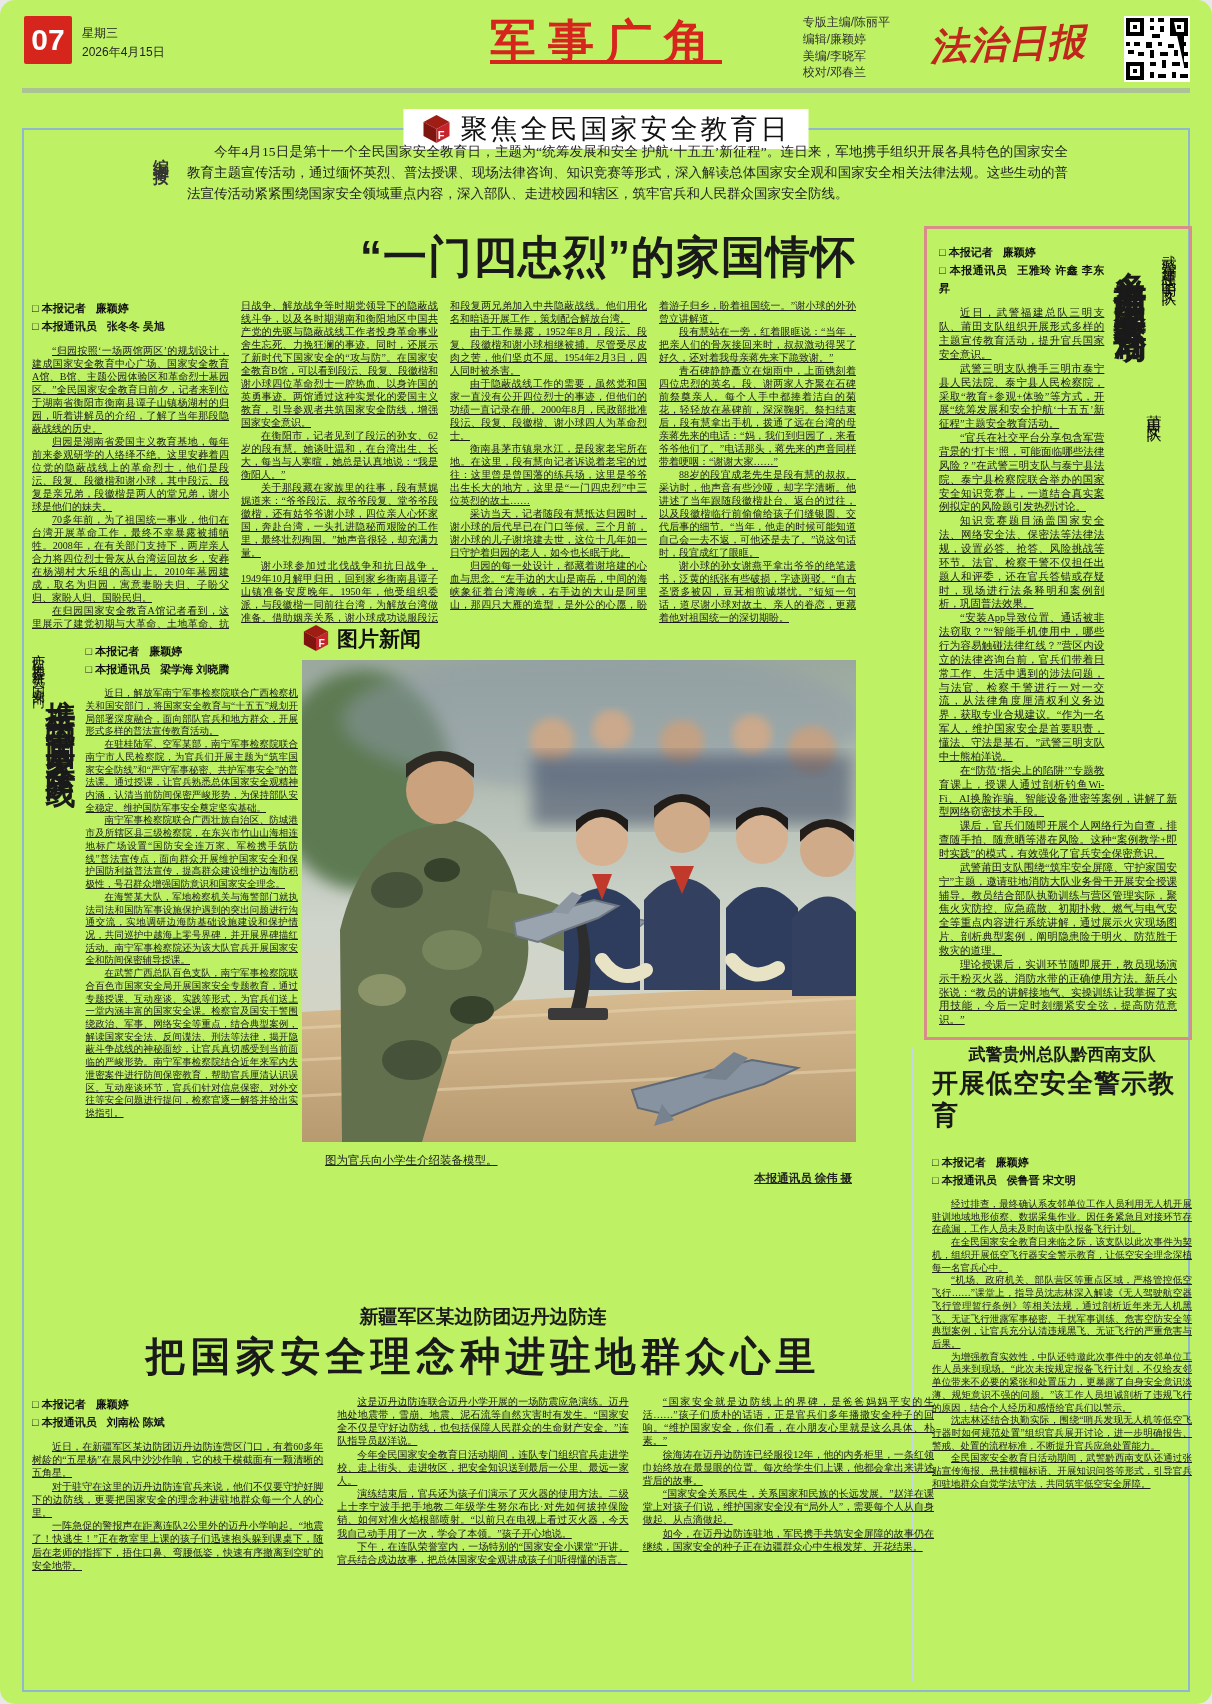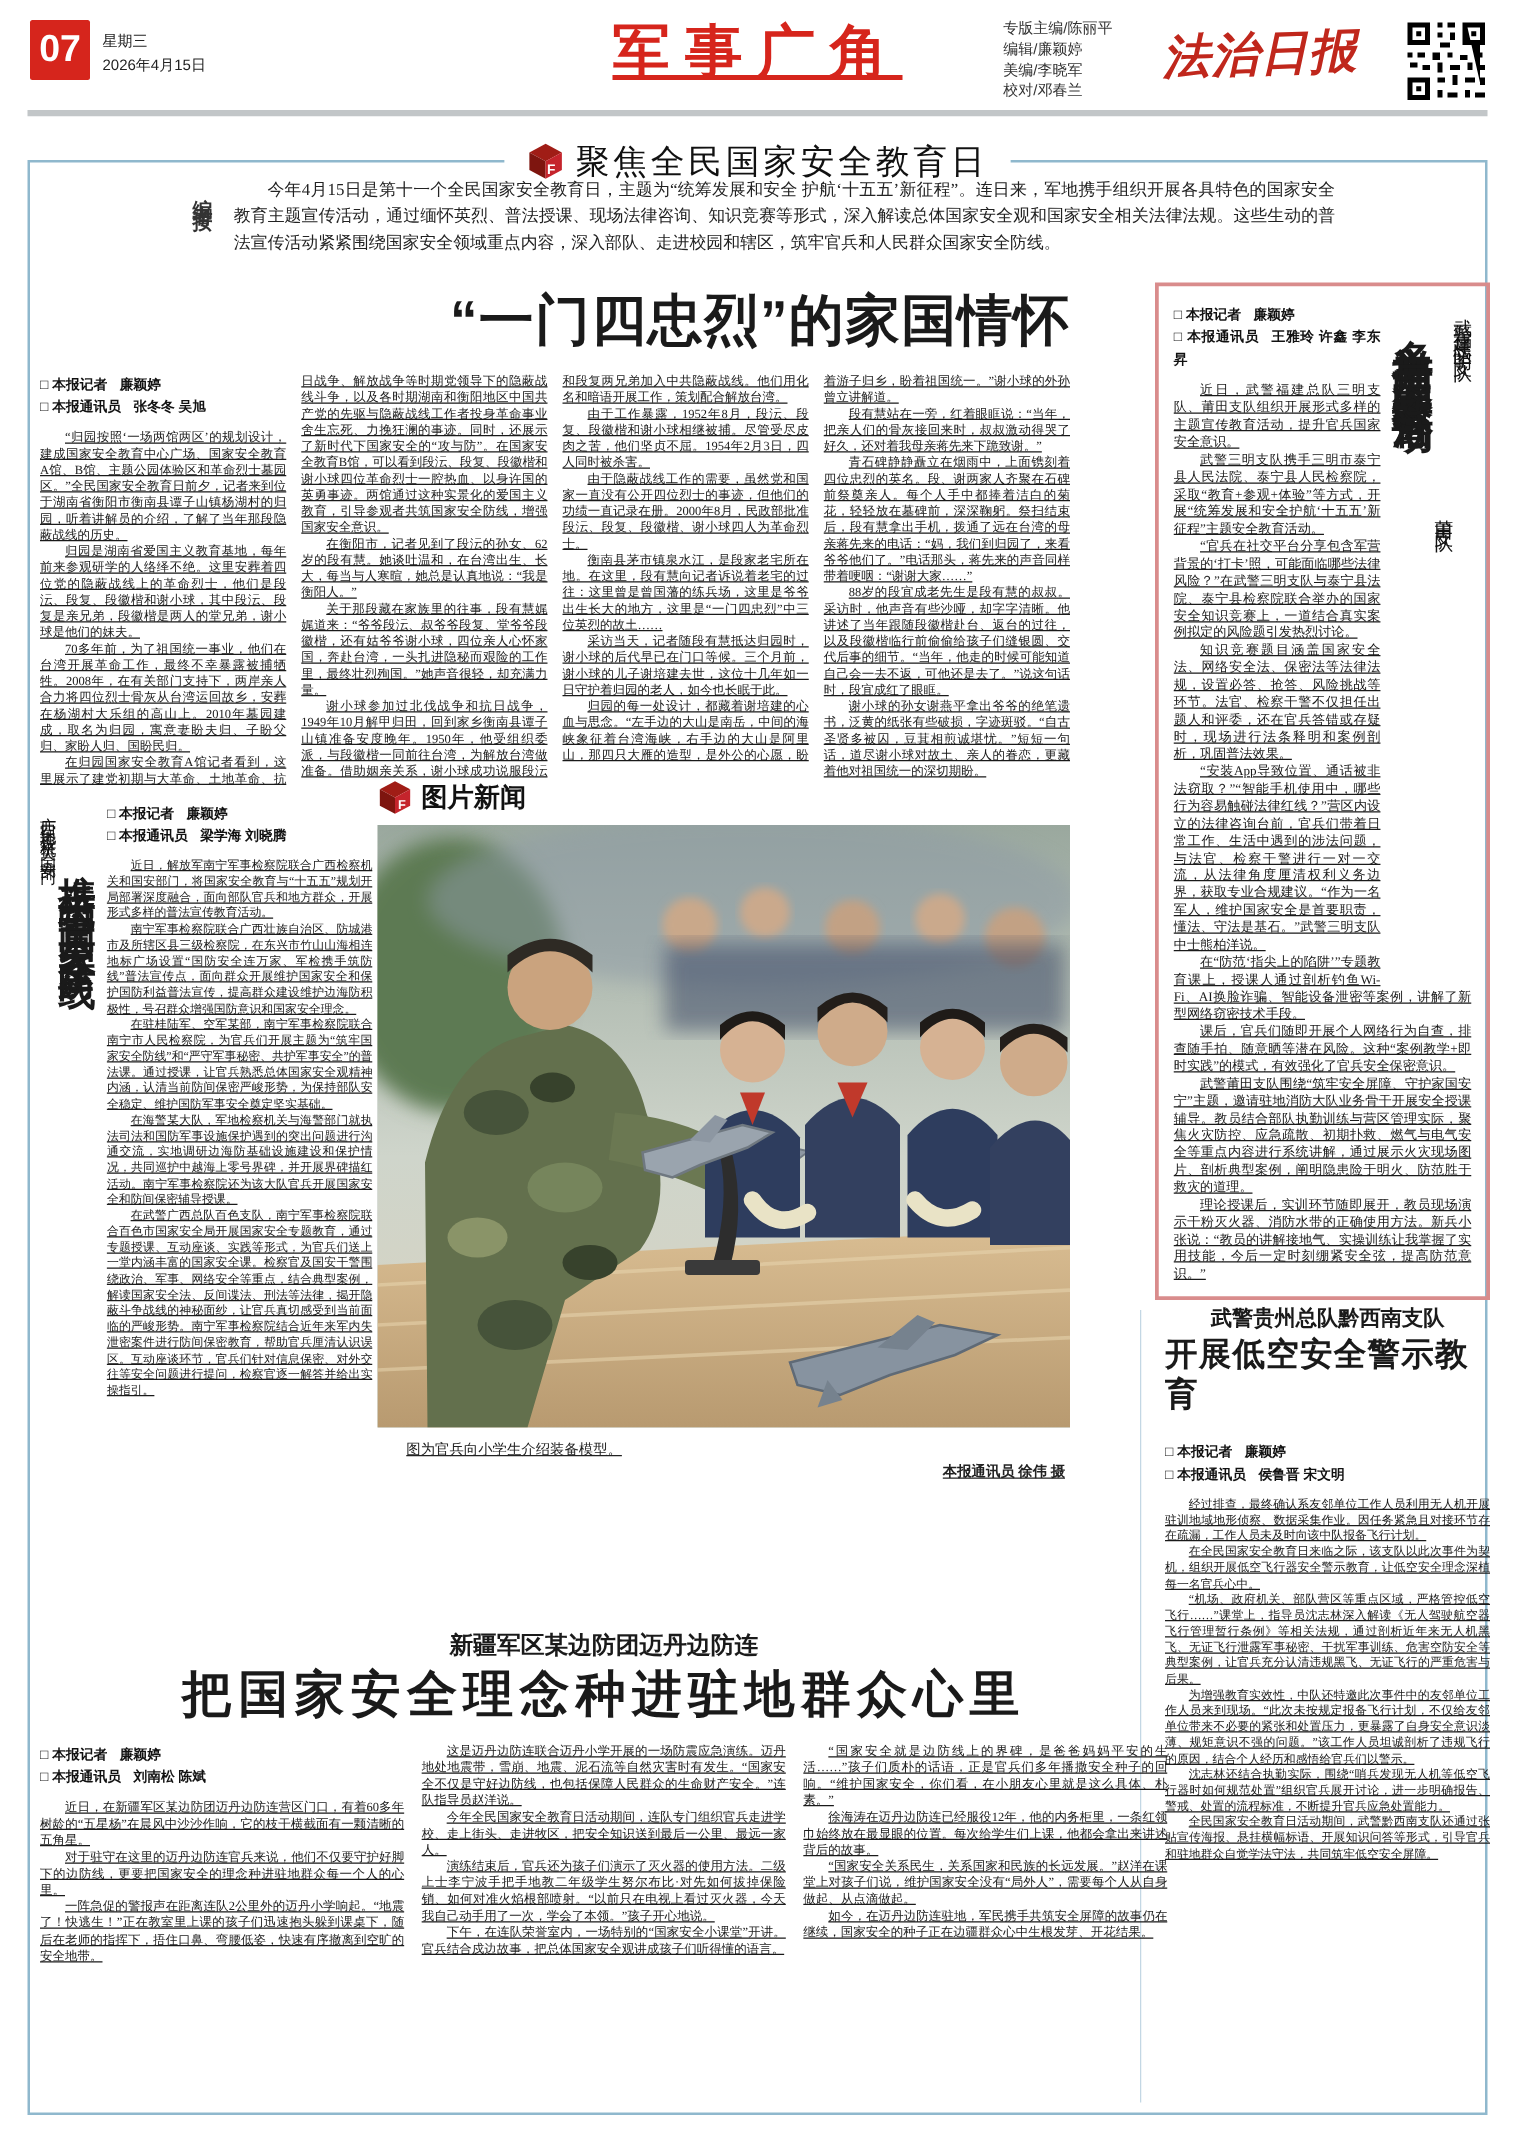--- a/index.html
+++ b/index.html
@@ -1,17 +1,17 @@
 <!DOCTYPE html>
 <html><head>
 <meta charset="utf-8">
 <style>
   html,body{margin:0;padding:0;background:#e8e8e8;}
-  .page{position:relative;width:1212px;height:1704px;background:#ffffff;margin:0 auto;
-        font-family:"Liberation Serif","DejaVu Serif",serif;color:#1a1a1a;overflow:hidden;}
+  .page{position:relative;width:1212px;height:1704px;background:#bef264;margin:0 auto;
+        font-family:"Liberation Serif","DejaVu Serif",serif;color:#1a1a1a;overflow:hidden;border-radius:15px;}
   
   .hdr{position:absolute;left:22px;top:12px;right:22px;height:70px;}
   .pagenum{position:absolute;left:2px;top:4px;width:48px;height:48px;background:#d6251c;color:#fff;
            font:bold 30px/48px "Liberation Sans",sans-serif;text-align:center;border-radius:2px;}
   .dateblk{position:absolute;left:60px;top:12px;font:12px/1.55 "Liberation Sans",sans-serif;color:#222;}
   .section-title{position:absolute;left:0;right:0;top:6px;text-align:center;
                  font:bold 46px/1 "Liberation Sans",sans-serif;color:#d6251c;letter-spacing:12px;text-decoration:underline;}
   .credits{position:absolute;right:300px;top:2px;text-align:left;font:12px/1.4 "Liberation Sans",sans-serif;color:#333;}
   .masthead{position:absolute;right:82px;top:10px;width:200px;text-align:center;color:#c0271c;
             font:bold italic 38px/1.2 "Liberation Serif",serif;transform:rotate(-2deg);letter-spacing:1px;}
@@ -169,22 +169,22 @@
       <div class="vtitle">
         <div class="vbig">携手筑牢官兵国家安全防线</div>
         <div class="vkick">广西军地检察机关 国安部门</div>
       </div>
       <div class="bylines">
         <div><span>□ 本报记者</span><span class="names">廉颖婷</span></div>
         <div><span>□ 本报通讯员</span><span class="names">梁学海 刘晓腾</span></div>
       </div>
       <div>
           <p>近日，解放军南宁军事检察院联合广西检察机关和国安部门，将国家安全教育与“十五五”规划开局部署深度融合，面向部队官兵和地方群众，开展形式多样的普法宣传教育活动。</p>
+          <p>在驻桂陆军、空军某部，南宁军事检察院联合南宁市人民检察院，为官兵们开展主题为“筑牢国家安全防线”和“严守军事秘密、共护军事安全”的普法课。通过授课，让官兵熟悉总体国家安全观精神内涵，认清当前防间保密严峻形势，为保持部队安全稳定、维护国防军事安全奠定坚实基础。</p>
           <p>南宁军事检察院联合广西壮族自治区、防城港市及所辖区县三级检察院，在东兴市竹山山海相连地标广场设置“国防安全连万家、军检携手筑防线”普法宣传点，面向群众开展维护国家安全和保护国防利益普法宣传，提高群众建设维护边海防积极性，号召群众增强国防意识和国家安全理念。</p>
-          <p>在驻桂陆军、空军某部，南宁军事检察院联合南宁市人民检察院，为官兵们开展主题为“筑牢国家安全防线”和“严守军事秘密、共护军事安全”的普法课。通过授课，让官兵熟悉总体国家安全观精神内涵，认清当前防间保密严峻形势，为保持部队安全稳定、维护国防军事安全奠定坚实基础。</p>
           <p>在海警某大队，军地检察机关与海警部门就执法司法和国防军事设施保护遇到的突出问题进行沟通交流，实地调研边海防基础设施建设和保护情况，共同巡护中越海上零号界碑，并开展界碑描红活动。南宁军事检察院还为该大队官兵开展国家安全和防间保密辅导授课。</p>
           <p>在武警广西总队百色支队，南宁军事检察院联合百色市国家安全局开展国家安全专题教育，通过专题授课、互动座谈、实践等形式，为官兵们送上一堂内涵丰富的国家安全课。检察官及国安干警围绕政治、军事、网络安全等重点，结合典型案例，解读国家安全法、反间谍法、刑法等法律，揭开隐蔽斗争战线的神秘面纱，让官兵真切感受到当前面临的严峻形势。南宁军事检察院结合近年来军内失泄密案件进行防间保密教育，帮助官兵厘清认识误区。互动座谈环节，官兵们针对信息保密、对外交往等安全问题进行提问，检察官逐一解答并给出实操指引。</p>
         </div>
     </div>
 
     <div class="photonews">
       <div class="pnlabel">
         <svg width="28" height="28" viewBox="0 0 30 30">
           <polygon points="15,1 28,8 15,15 2,8" fill="#a01d16"></polygon>
           <polygon points="2,8 15,15 15,29 2,22" fill="#7e150f"></polygon>

